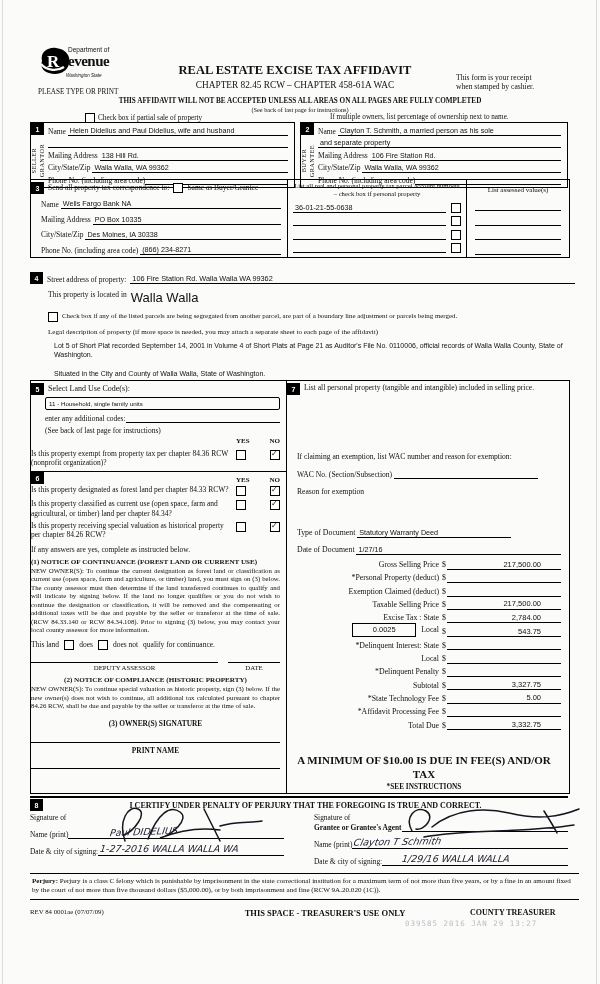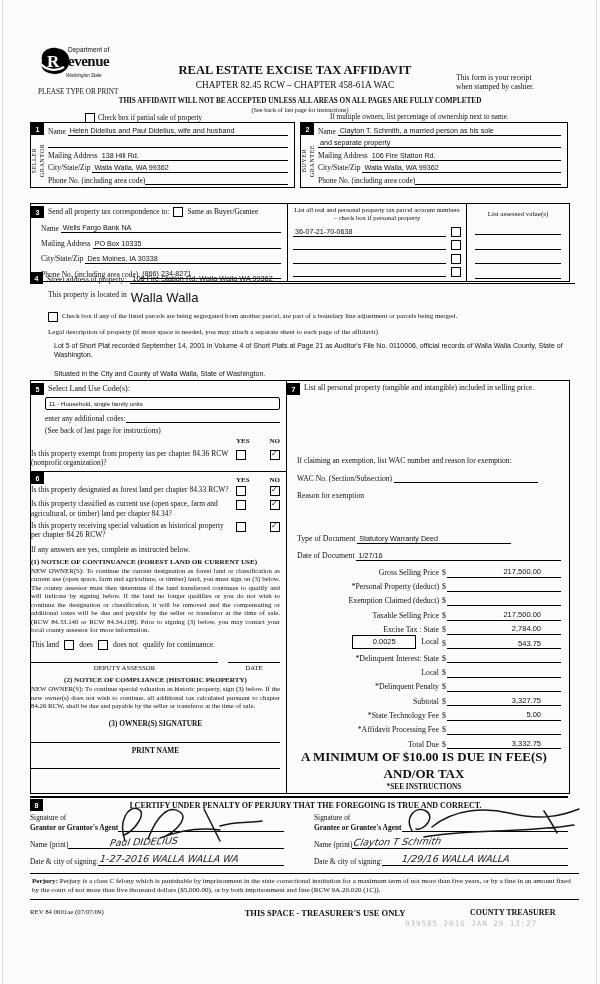--- a/index.html
+++ b/index.html
@@ -104,38 +104,38 @@
         <div class="fline"><span>Mailing Address</span>&nbsp;<span class="ul sans" style="font-size:7.2px;">106 Fire Station Rd.</span></div>
         <div class="fline"><span>City/State/Zip</span>&nbsp;<span class="ul sans" style="font-size:7.2px;">Walla Walla, WA 99362</span></div>
         <div class="fline">
             <span>Phone No. (including area code)</span>
             <span class="ul sans"></span>
           </div>
       </div>
     </div>
   </div>
 
-  <div class="abs" style="left:30px;top:203px;width:538px;height:77px;border:1px solid #000;display:flex;">
+  <div class="abs" style="left:30px;top:179px;width:538px;height:77px;border:1px solid #000;display:flex;">
     <div style="width:250px;padding:2px 6px 2px 0;display:flex;flex-direction:column;justify-content:space-between;">
       <div style="display:flex;align-items:center;gap:4px;">
         <span class="chip">3</span>
         <span>Send all property tax correspondence to:</span>
         <span class="cb"></span>
         <span>Same as Buyer/Grantee</span>
       </div>
       <div class="fline" style="margin-left:10px;"><span>Name</span>&nbsp;<span class="ul sans" style="font-size:7.2px;">Wells Fargo Bank NA</span></div>
       <div class="fline" style="margin-left:10px;"><span>Mailing Address</span>&nbsp;<span class="ul sans" style="font-size:7.2px;">PO Box 10335</span></div>
       <div class="fline" style="margin-left:10px;"><span>City/State/Zip</span>&nbsp;<span class="ul sans" style="font-size:7.2px;">Des Moines, IA 30338</span></div>
       <div class="fline" style="margin-left:10px;"><span>Phone No. (including area code)</span>&nbsp;<span class="ul sans" style="font-size:7.2px;">(866) 234-8271</span></div>
     </div>
     <div style="width:168px;border-left:1px solid #000;border-right:1px solid #000;padding:2px 5px;display:flex;flex-direction:column;">
       <div class="center" style="font-size:6.7px;">List all real and personal property tax parcel account numbers – check box if personal property</div>
       <div style="flex:1;display:flex;flex-direction:column;justify-content:space-around;padding-top:2px;">
         <div class="fline" style="gap:5px;">
-            <span class="ul sans" style="font-size:7.2px;">36-07-21-70-0638</span>
+            <span class="ul sans" style="font-size:7.2px;">36-01-21-55-0638</span>
             <span class="cb"></span>
           </div>
         <div class="fline" style="gap:5px;">
             <span class="ul"></span>
             <span class="cb"></span>
           </div>
         <div class="fline" style="gap:5px;">
             <span class="ul"></span>
             <span class="cb"></span>
           </div>
@@ -366,41 +366,37 @@
           <span class="mul sans"></span>
         </div>
       <div class="mrow">
           <span class="mlabel">
             <span>Total Due</span>
           </span>
           <span class="dollar">$</span>
           <span class="mul sans">3,332.75</span>
         </div>
 
-      <div class="b center" style="margin-top:0;font-size:13px;">A MINIMUM OF $10.00 IS DUE IN FEE(S) AND/OR TAX</div>
+      <div class="b center" style="margin-top:24px;font-size:11px;">A MINIMUM OF $10.00 IS DUE IN FEE(S) AND/OR TAX</div>
       <div class="b center" style="font-size:7.3px;">*SEE INSTRUCTIONS</div>
     </div>
   </div>
 
   <div class="abs" style="left:30px;top:796px;width:538px;border-top:2px solid #000;">
     <div style="display:flex;align-items:flex-start;padding-top:1px;">
       <span class="chip">8</span>
       <span class="b center" style="flex:1;font-size:8px;padding-top:2px;">I CERTIFY UNDER PENALTY OF PERJURY THAT THE FOREGOING IS TRUE AND CORRECT.</span>
     </div>
     <div style="display:flex;gap:30px;margin-top:2px;">
 
       <div style="flex:1;position:relative;">
         <svg class="abs" style="left:70px;top:-12px;" width="190" height="44" viewBox="0 0 190 44">
           <path d="M25,40 C18,20 28,4 38,8 C48,12 34,30 24,34 M48,38 C58,12 70,4 80,11 C90,18 72,34 60,37 C78,30 100,26 120,29 M104,8 C110,20 116,32 120,40 M120,25 C135,20 150,22 162,20" stroke="#15151f" fill="none" stroke-width="1.5" stroke-linecap="round"></path>
         </svg>
         <div style="font-size:7.4px;">Signature of</div>
-        <div class="fline">
-            <span class="b" style="font-size:7.4px;">Grantor or Grantor's Agent</span>
-            <span class="ul"></span>
-          </div>
         <div class="fline" style="margin-top:4px;">
             <span style="font-size:7.4px;">Name (print)</span>
             <span class="ul"><span class="hand" style="font-size:9.5px;transform:skewX(-10deg) rotate(-2deg);margin-left:40px;">Paul DIDELIUS</span></span>
           </div>
         <div class="fline" style="margin-top:4px;">
             <span style="font-size:7.4px;">Date &amp; city of signing:</span>
             <span class="ul"><span class="hand" style="font-size:9.5px;">1-27-2016  WALLA WALLA WA</span></span>
           </div>
       </div>
 

